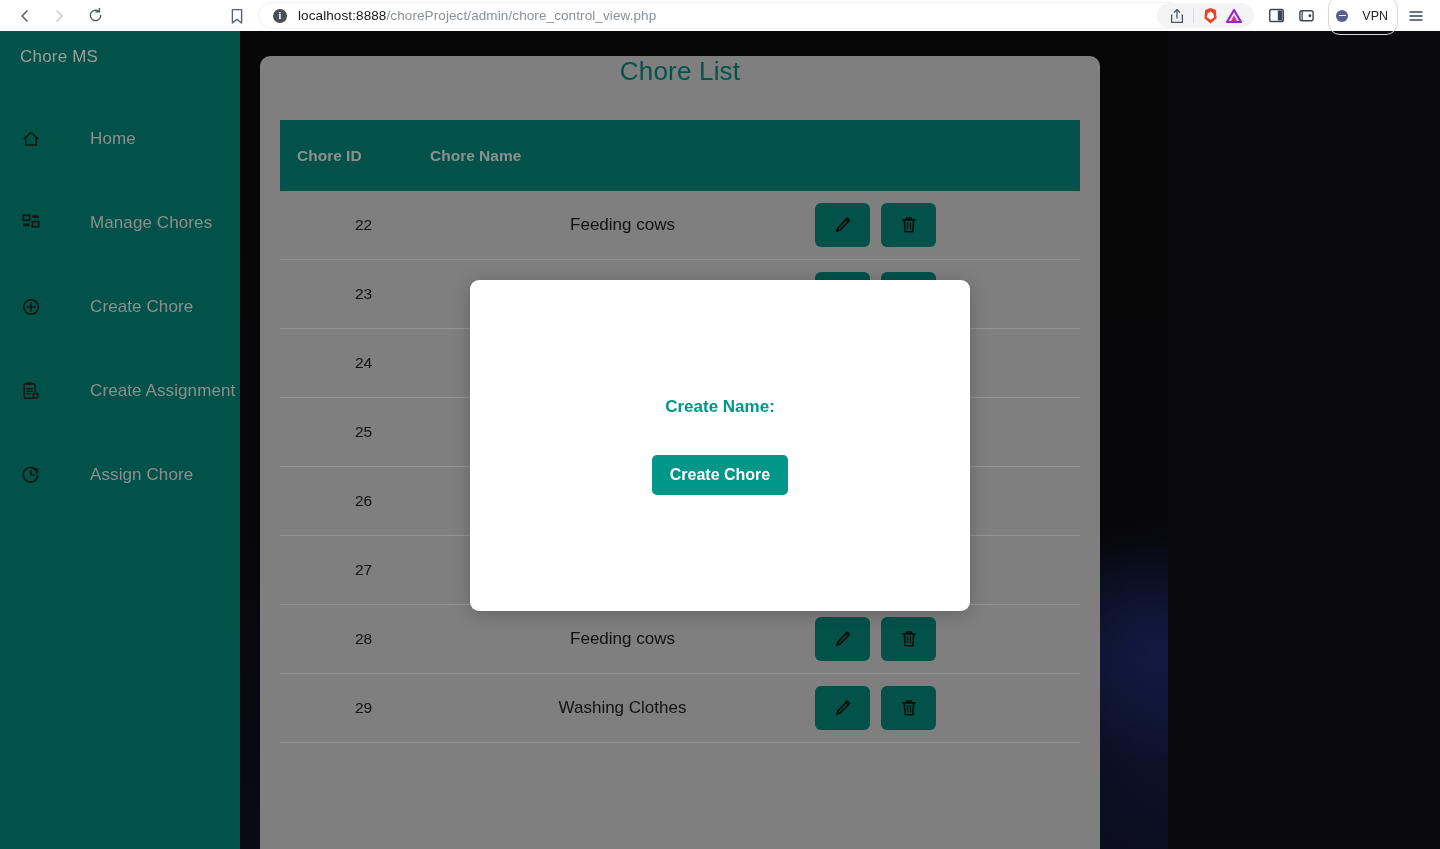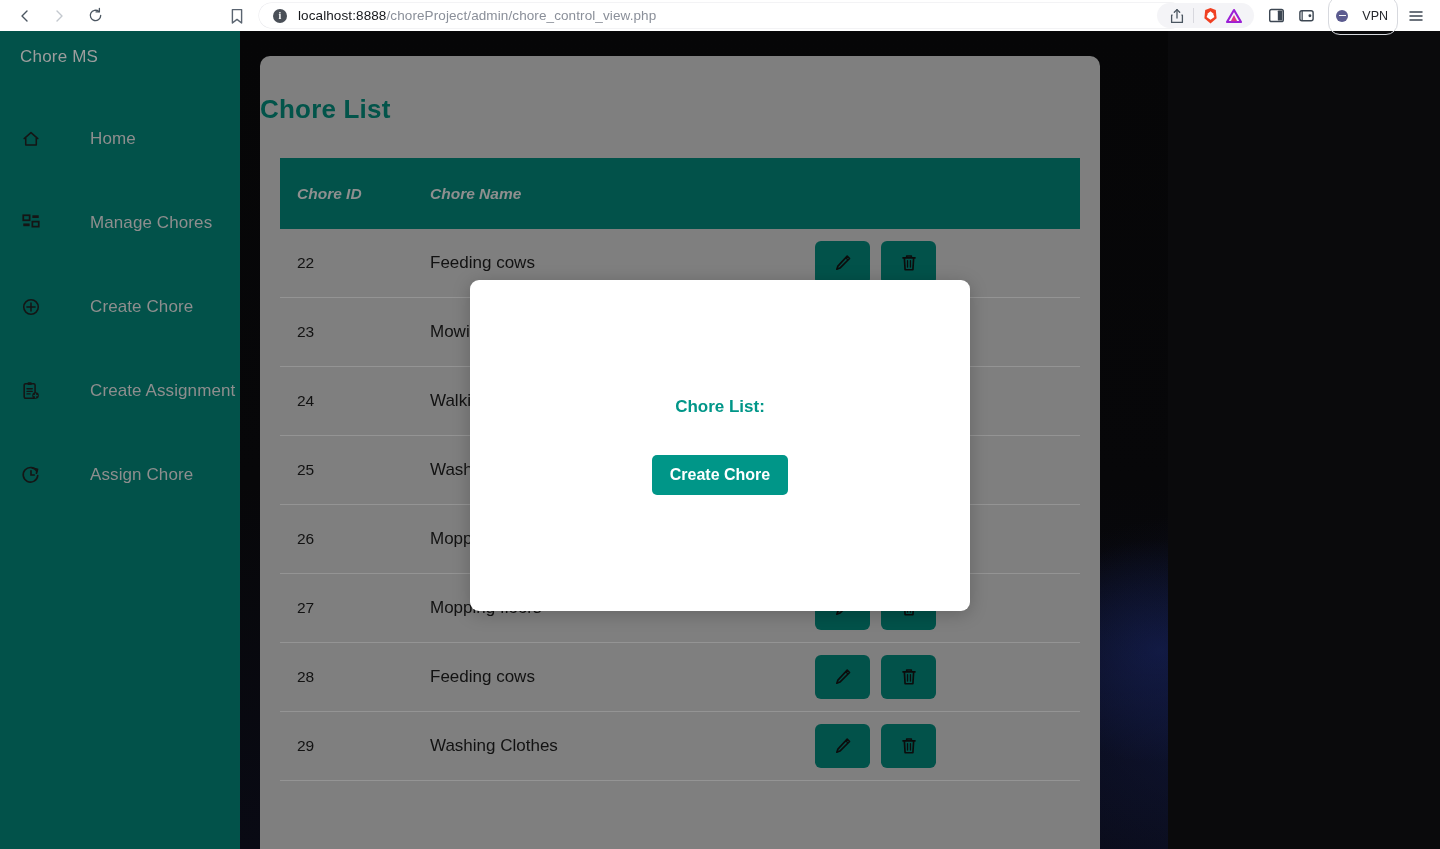--- a/index.html
+++ b/index.html
@@ -143,59 +143,58 @@
   
   #chore-card {
     position: absolute; left: 260px; top: 25px;
     width: 840px; height: 793px;
     background: #7f7f7f;
     border-radius: 10px 10px 0 0;
     overflow: hidden;
     z-index: 3;
   }
   #page-title {
-    text-align: left;
+    text-align: center;
     color: #02544A;
     font-size: 26px;
-    font-weight: bold;
-    padding-top: 38px;
+    font-weight: normal;
     letter-spacing: 0.2px;
   }
 
   #chore-table {
     margin: 33px 20px 0 20px;
     width: 800px;
   }
   #table-head {
     background: #02524A;
     height: 71px;
     display: flex; align-items: center;
   }
   #table-head .th {
     color: #8f8f8f;
     font-size: 15.5px;
     font-weight: bold;
-    font-style: italic;
   }
   .col-id { width: 150px; padding-left: 17px; }
   .col-name { width: 385px; }
   .col-actions { flex: 1; display: flex; align-items: center; }
   #add-chore-btn {
     display: flex; align-items: center;
     color: #8f8f8f;
     font-size: 15px;
     font-weight: normal;
     cursor: pointer;
   }
   #add-chore-btn .plus-ico { width: 20px; height: 20px; margin-right: 2px; display: flex; }
 
   .trow {
     display: flex; align-items: center;
     height: 69px;
     border-bottom: 1px solid #949494;
+    text-align: center;
   }
   .trow .cell-id {
     width: 150px; padding-left: 17px;
     color: #121212; font-size: 15.5px;
   }
   .trow .cell-name {
     width: 385px;
     color: #121212; font-size: 17px;
   }
   .trow .cell-actions {
@@ -584,17 +583,17 @@
           <path d="M9.4 8.4 L9.4 15.4 M12.6 8.4 L12.6 15.4" stroke="#0c0c0c" stroke-width="1.4" stroke-linecap="round"></path>
         </svg>
       </button>
     </div>
   </div>
 </div>
     </div>
   </section>
 
   <div id="modal">
-    <div id="modal-label">Chore List:</div>
+    <div id="modal-label">Create Name:</div>
     <button id="create-chore-btn">Create Chore</button>
   </div>
 
 </div>
 
 </body></html>

